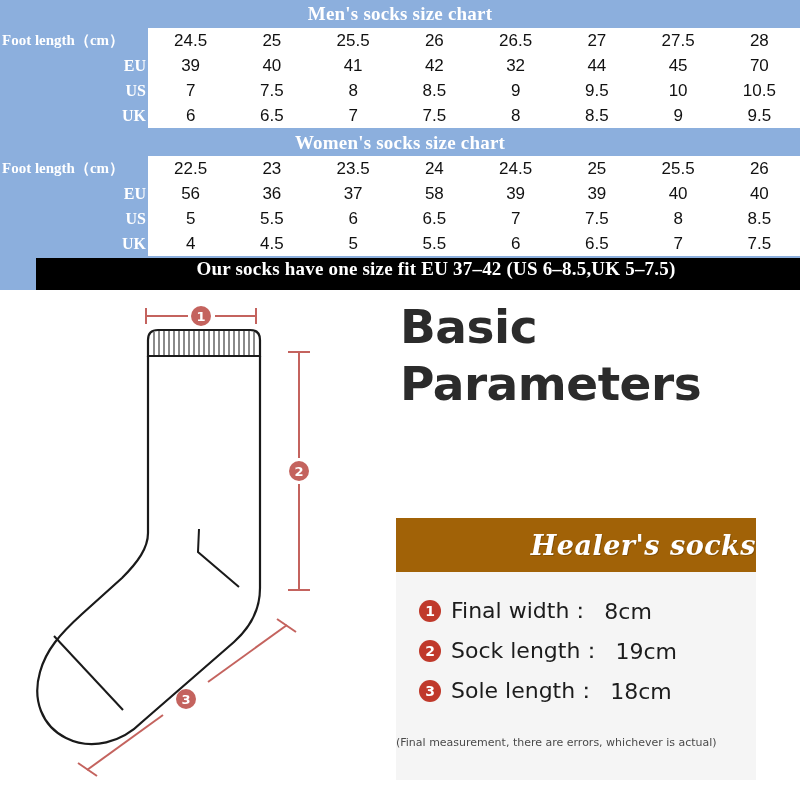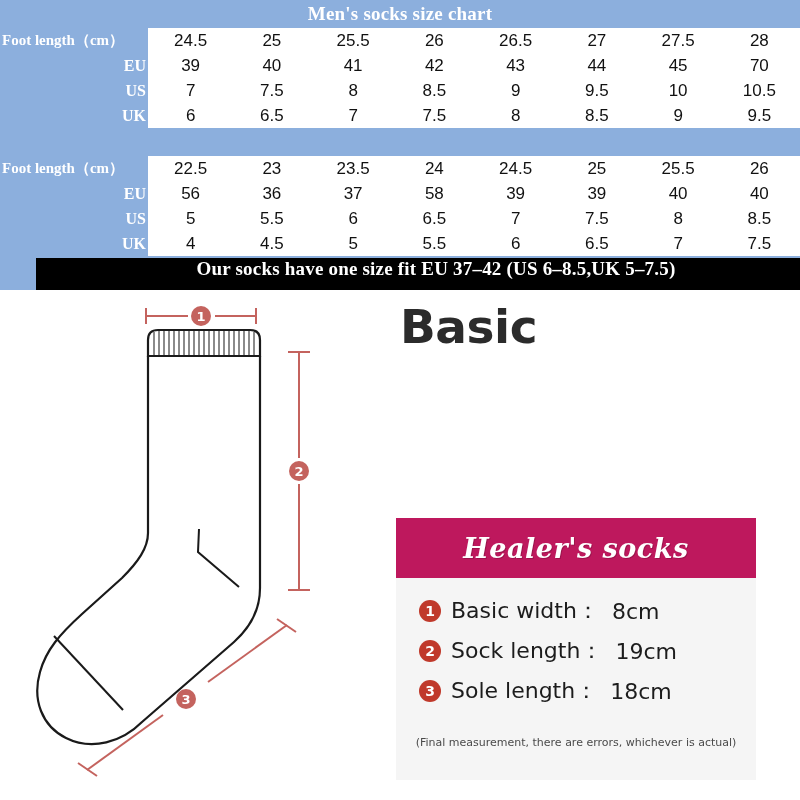--- a/index.html
+++ b/index.html
@@ -99,23 +99,23 @@
     color:#2b2b2b;
     letter-spacing:-0.5px;
     font-family:"DejaVu Sans", sans-serif;
   }
 
   #spec-card{
     position:absolute;left:4px;top:228px;width:360px;height:262px;
     background:#F5F5F5;
   }
   #spec-card-header{
-    position:absolute;left:0;top:0;width:360px;height:60px;
-    background:#be185d;
-    display:flex;align-items:center;justify-content:center;
+    position:absolute;left:0;top:0;width:360px;height:54px;
+    background:#a16207;
+    display:flex;align-items:center;justify-content:flex-end;
   }
   #spec-card-header span{
     color:#ffffff;
     font-family:"DejaVu Serif", serif;
     font-style:italic;
     font-weight:bold;
     font-size:27px;
     letter-spacing:.5px;
     text-shadow:1px 1px 0 rgba(0,0,0,.18);
   }
@@ -134,21 +134,21 @@
     font-size:14px;font-weight:bold;
     display:flex;align-items:center;justify-content:center;
     margin-right:10px;
     flex:0 0 auto;
     font-family:"DejaVu Sans", sans-serif;
   }
   .spec-label{margin-right:3px;}
   .spec-value{margin-left:10px;}
   #spec-footnote{
     position:absolute;left:0;top:218px;width:360px;
-    text-align:center;
+    text-align:left;
     font-size:11px;
     color:#4a4a4a;
     font-family:"DejaVu Sans", sans-serif;
   }
 </style>
 </head>
 <body>
 
 <div id="size-chart-block">
 
@@ -166,21 +166,21 @@
         <td>27</td>
         <td>27.5</td>
         <td>28</td>
       </tr>
       <tr>
         <td class="rowlabel">EU</td>
         <td>39</td>
         <td>40</td>
         <td>41</td>
         <td>42</td>
-        <td>43</td>
+        <td>32</td>
         <td>44</td>
         <td>45</td>
         <td>70</td>
       </tr>
       <tr>
         <td class="rowlabel">US</td>
         <td>7</td>
         <td>7.5</td>
         <td>8</td>
         <td>8.5</td>
@@ -196,20 +196,21 @@
         <td>7</td>
         <td>7.5</td>
         <td>8</td>
         <td>8.5</td>
         <td>9</td>
         <td>9.5</td>
       </tr>
     </tbody>
   </table>
 
+  <div class="chart-title" style="top:129px;">Women's socks size chart</div>
   <div class="table-white" style="top:156px;height:100px;"></div>
   <table class="tbl" style="top:156px;">
     <tbody>
       <tr>
         <td class="rowlabel first">Foot length（cm）</td>
         <td>22.5</td>
         <td>23</td>
         <td>23.5</td>
         <td>24</td>
         <td>24.5</td>
@@ -332,30 +333,31 @@
         <line x1="239" y1="41" x2="239" y2="65"></line>
         <line x1="244" y1="42" x2="244" y2="65"></line>
       </g>
       <line x1="138" y1="66" x2="250" y2="66" stroke="#1a1a1a" stroke-width="2.2"></line>
     </svg>
   </div>
 
   <div id="params-col">
     <div id="basic-params-title">
       <div>Basic</div>
+      <div>Parameters</div>
     </div>
 
     <div id="spec-card">
       <div id="spec-card-header">
         <span>Healer's socks</span>
       </div>
 
       <div class="spec-row" style="top:78px;">
         <span class="spec-badge">1</span>
-        <span class="spec-label">Basic width：</span>
+        <span class="spec-label">Final width：</span>
         <span class="spec-value">8cm</span>
       </div>
 
       <div class="spec-row" style="top:118px;">
         <span class="spec-badge">2</span>
         <span class="spec-label">Sock length：</span>
         <span class="spec-value">19cm</span>
       </div>
 
       <div class="spec-row" style="top:158px;">

